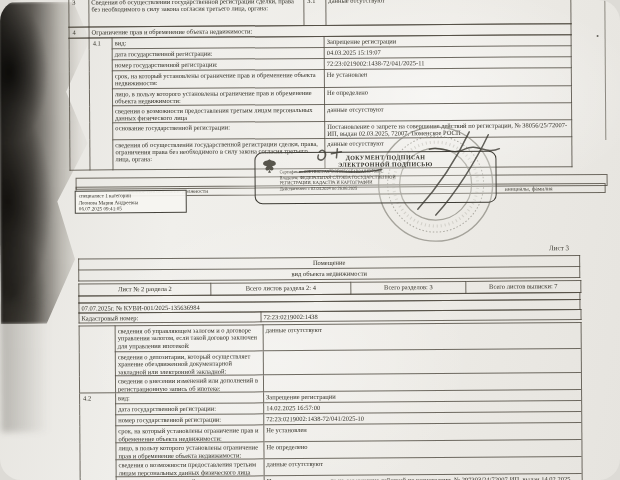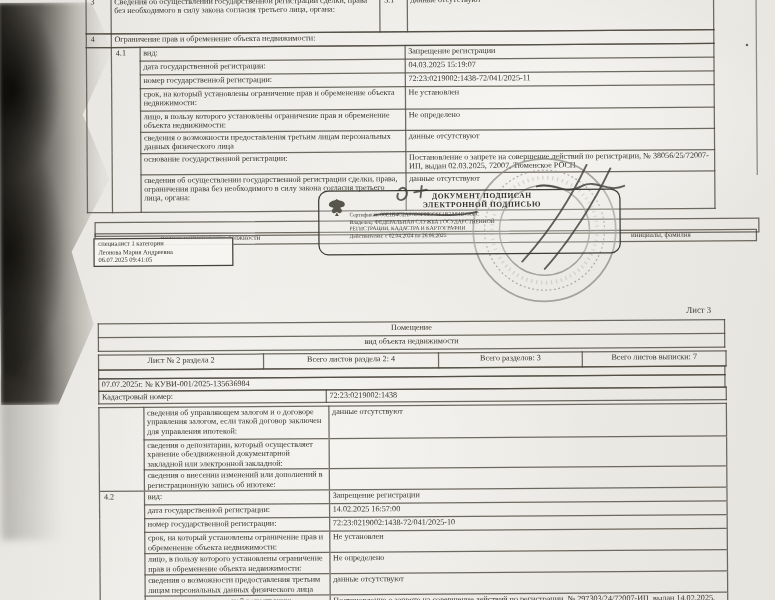--- a/index.html
+++ b/index.html
@@ -8,20 +8,21 @@
     font-family:"Liberation Serif",serif;
     background:#dddbd6;
   }
   .scan{
     position:relative;width:620px;height:480px;overflow:hidden;
     background:
       radial-gradient(ellipse 300px 160px at 70% 20%, rgba(255,255,255,.55), transparent 70%),
       radial-gradient(ellipse 260px 200px at 45% 75%, rgba(255,255,255,.35), transparent 75%),
       linear-gradient(100deg,#e4e2dd 0%,#f0efeb 30%,#edebe6 65%,#e6e4df 100%);
     color:#35332c;
+    border-radius:21px;
   }
   .tilt{position:absolute;left:0;top:0;width:620px;height:480px;transform:rotate(-0.4deg);transform-origin:310px 240px;}
   
   .edge-band{
     position:absolute;left:0;top:0;width:96px;height:322px;z-index:5;pointer-events:none;
     background:
       radial-gradient(ellipse 50px 90px at 10px 70px, rgba(10,9,7,.95), transparent 80%),
       radial-gradient(ellipse 55px 120px at 8px 200px, rgba(15,13,10,.85), transparent 82%),
       radial-gradient(ellipse 40px 70px at 12px 290px, rgba(20,18,14,.6), transparent 85%),
       linear-gradient(to right, rgba(22,20,16,.92) 0%, rgba(38,34,28,.72) 34%, rgba(90,84,72,.32) 64%, rgba(120,114,100,.08) 85%, transparent 100%);

